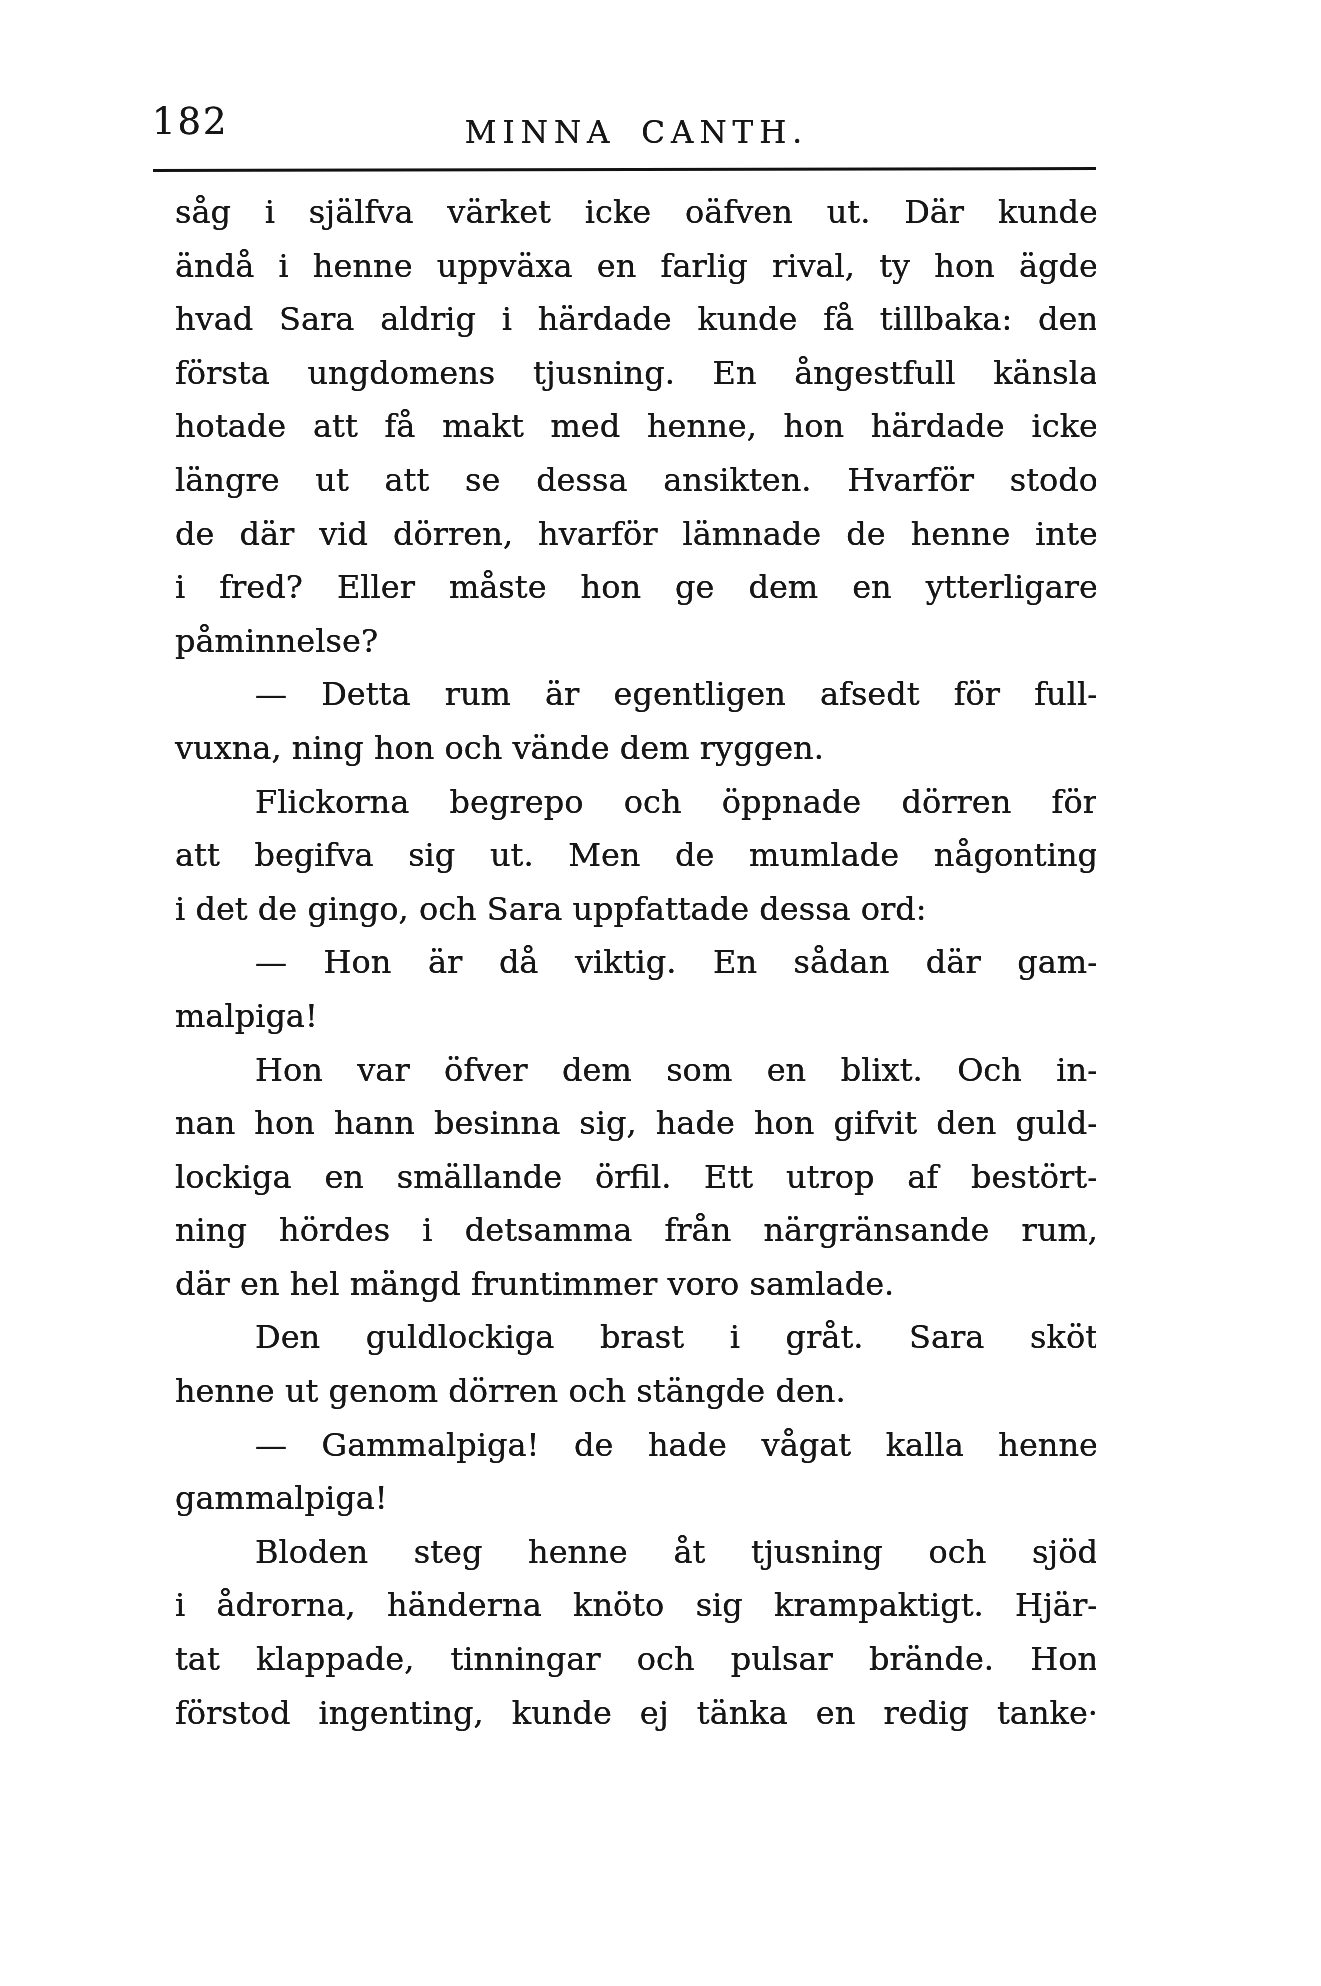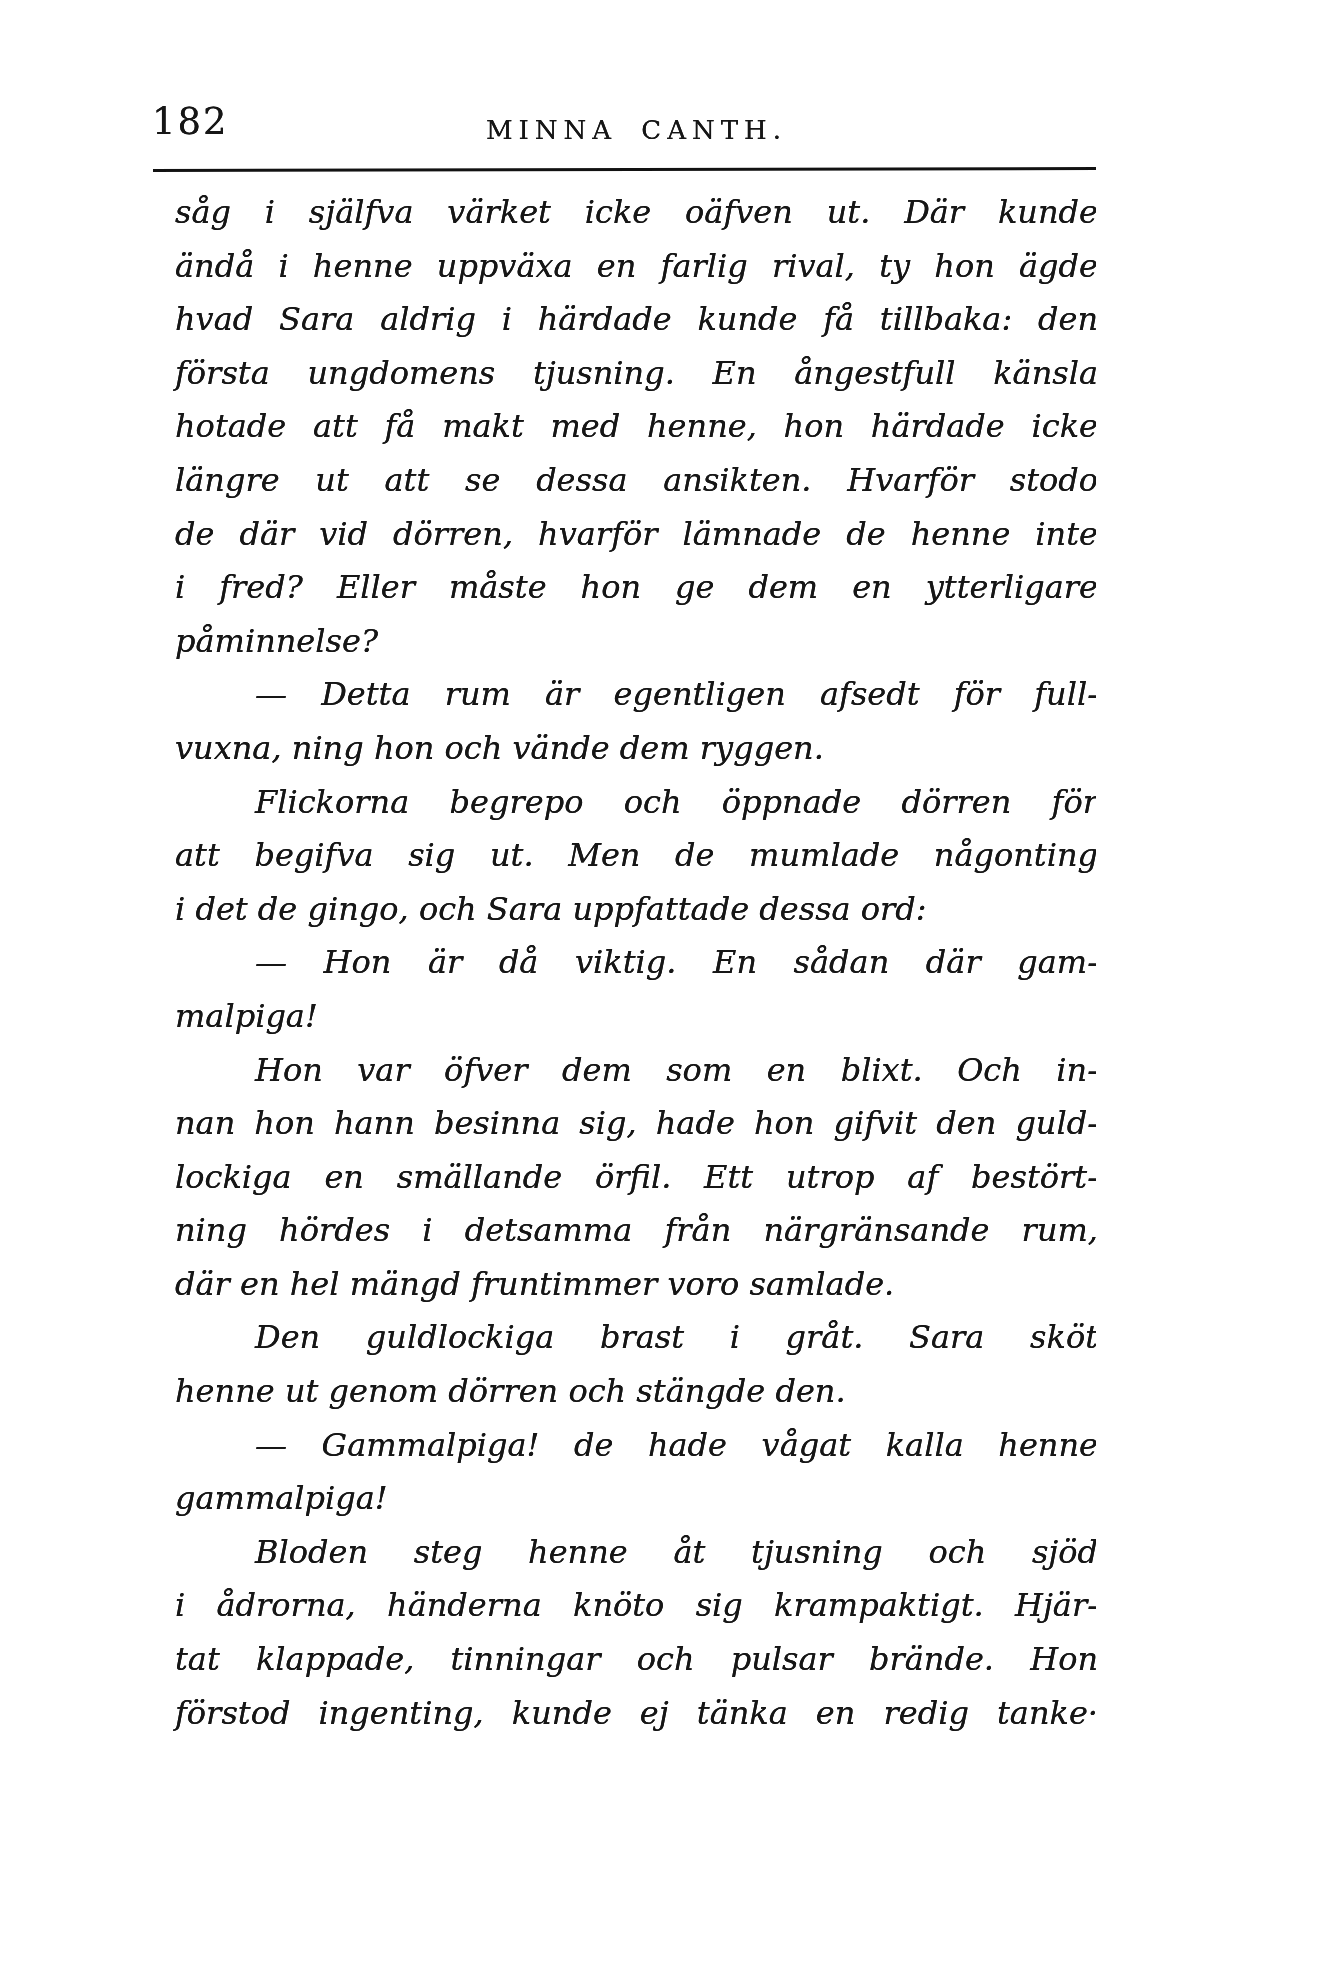--- a/index.html
+++ b/index.html
@@ -25,42 +25,41 @@
     line-height: 1;
     letter-spacing: 2px;
     text-shadow: 0 0 0.6px currentColor;
   }
   .running-title {
     position: absolute;
     left: 175px;
     top: 117px;
     width: 923px;
     text-align: center;
-    font-size: 26px;
+    font-size: 31px;
     line-height: 1;
     letter-spacing: 6px;
     word-spacing: 10px;
     text-shadow: 0 0 0.6px currentColor;
   }
   .head-rule {
     position: absolute;
     left: 153px;
     top: 168px;
     width: 947px;
     height: 3px;
     background: #121212;
     transform: rotate(-0.12deg);
   }
   
   .text-block {
     position: absolute;
     left: 175px;
     top: 186px;
     width: 923px;
-    font-style: italic;
   }
   .line {
     height: 53.6px;
     line-height: 53.6px;
     font-size: 32px;
     white-space: normal;
     text-shadow: 0 0 0.55px currentColor;
   }
   .align-justify {
     text-align: justify;

